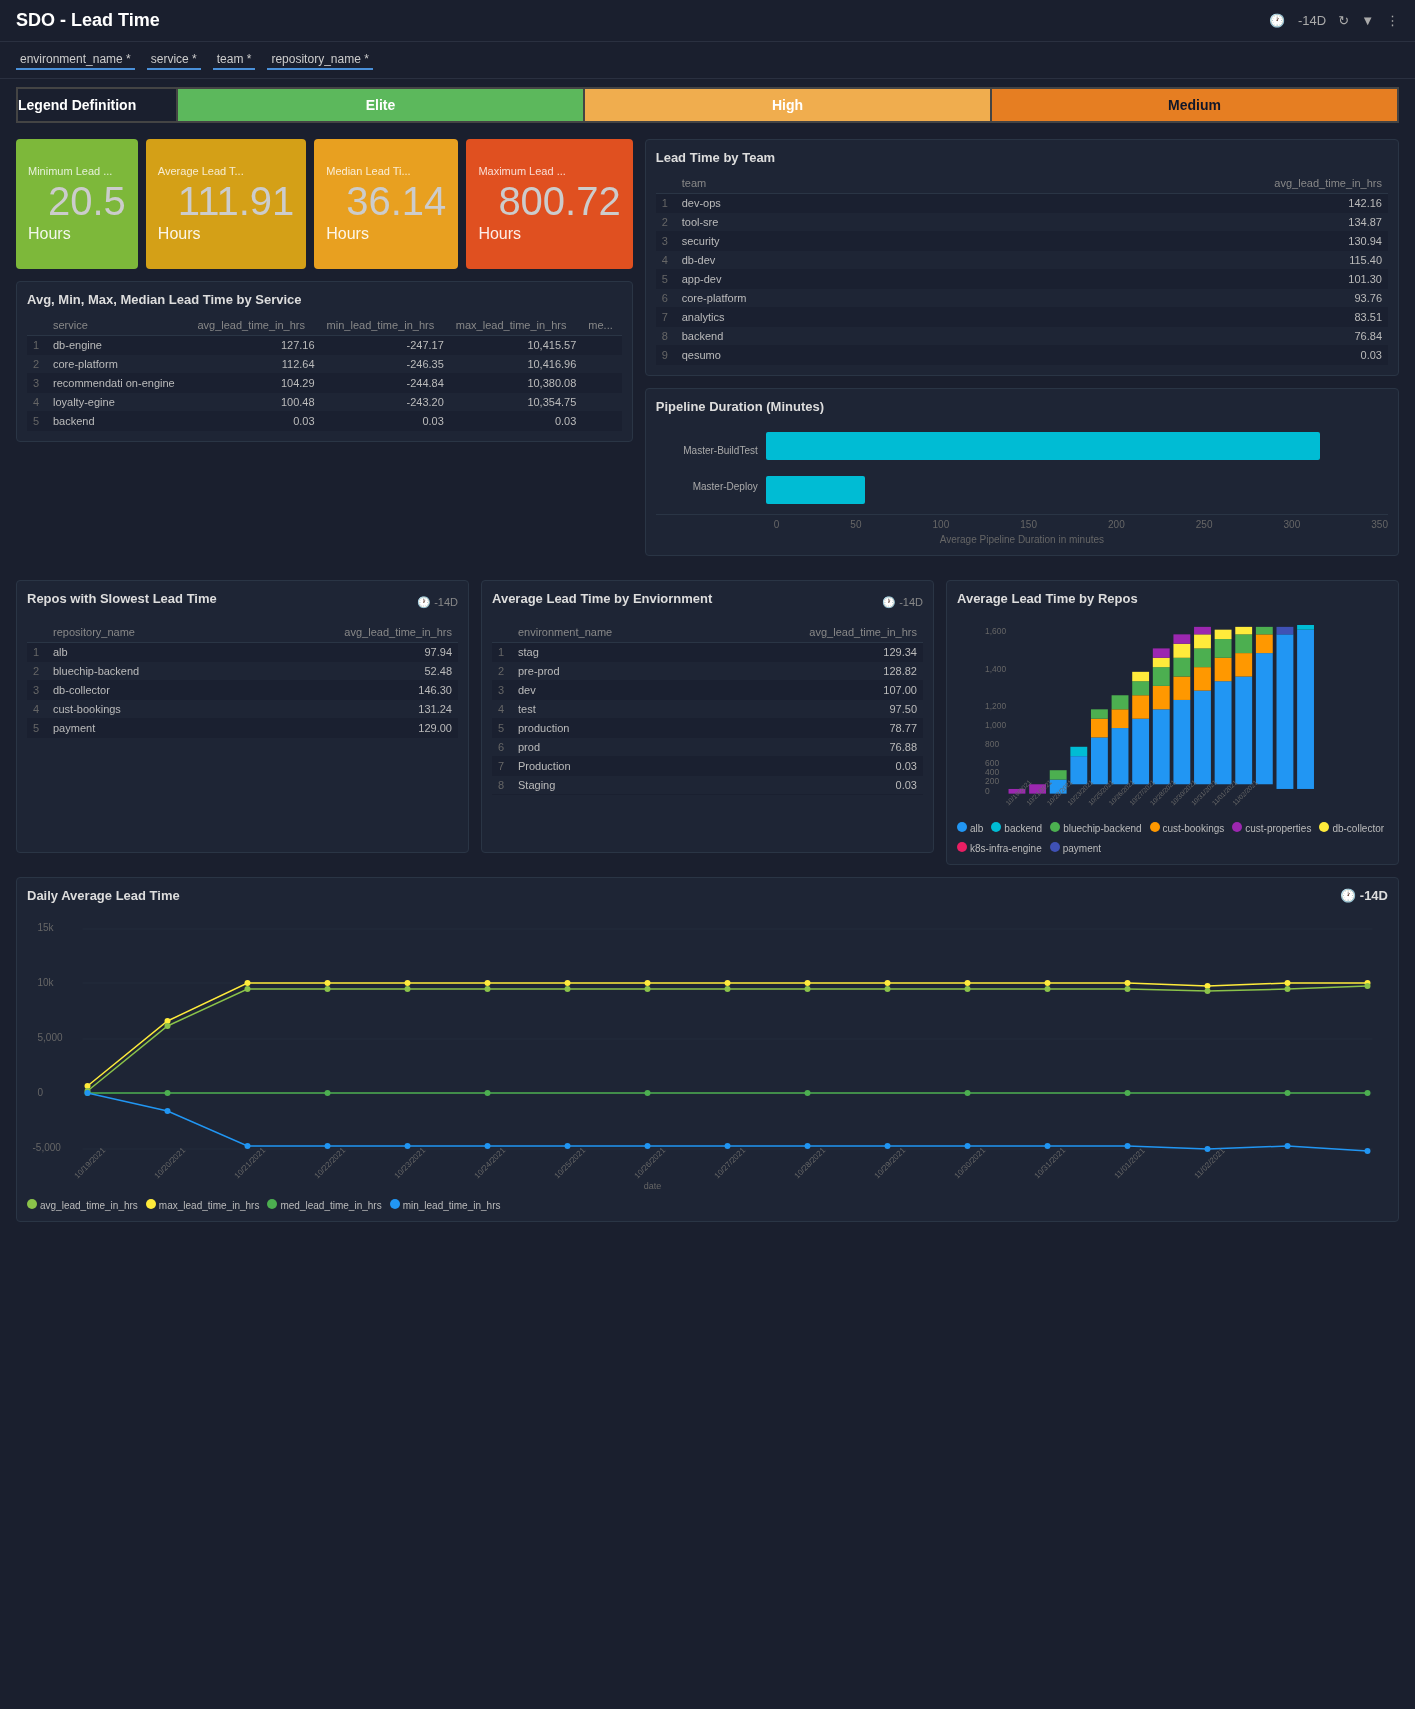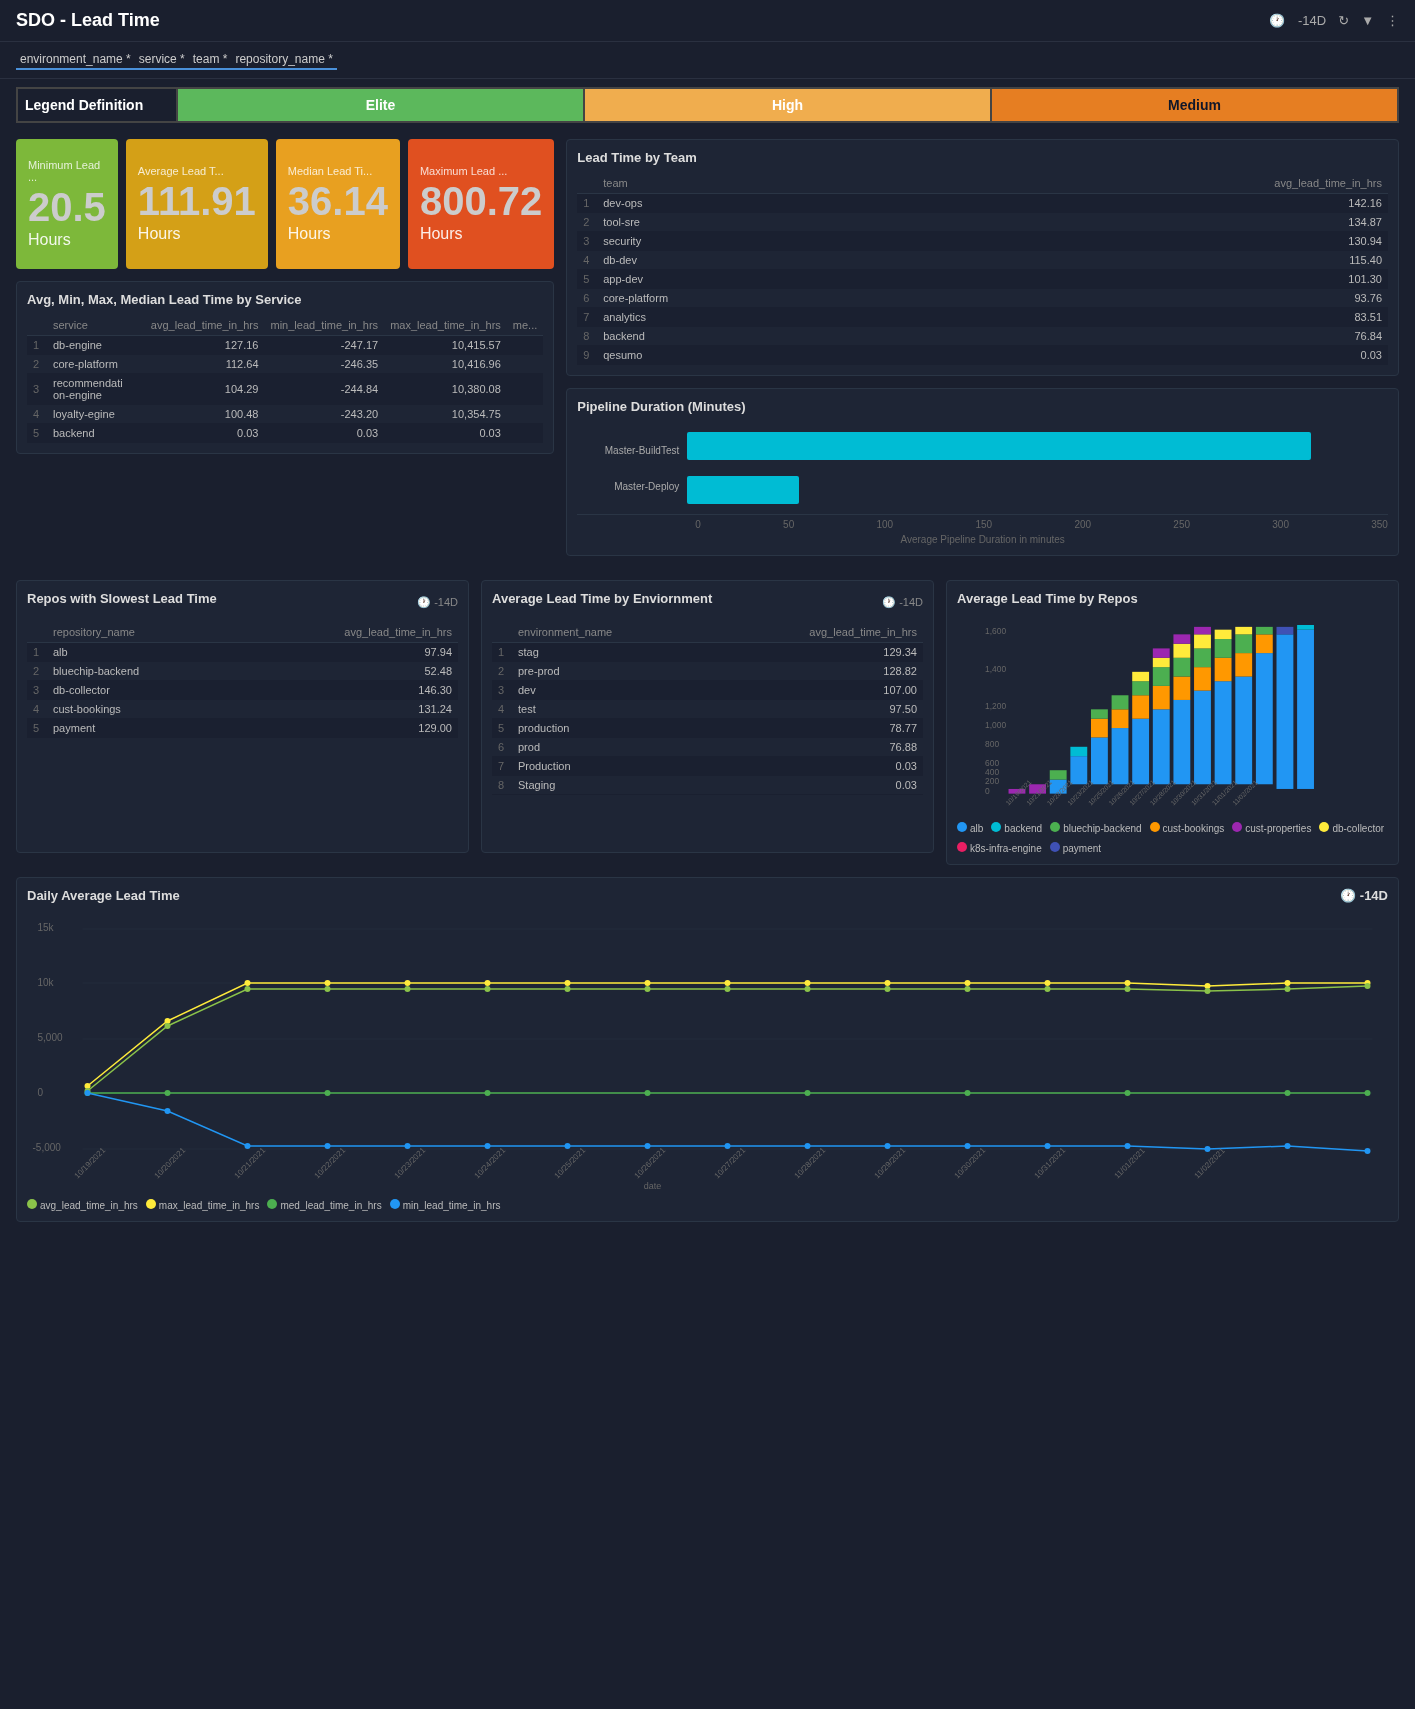--- a/index.html
+++ b/index.html
@@ -5,40 +5,40 @@
     * { box-sizing: border-box; margin: 0; padding: 0; }
     body { background: #1a1f2e; color: #ccc; font-family: Arial, sans-serif; font-size: 12px; width: 1415px; }
     
     
     .header { display: flex; align-items: center; justify-content: space-between; padding: 10px 16px; background: #1a1f2e; border-bottom: 1px solid #2a3040; }
     .header-title { color: #fff; font-size: 18px; font-weight: 600; }
     .header-controls { display: flex; align-items: center; gap: 12px; color: #aaa; font-size: 13px; }
     .header-controls span { cursor: pointer; }
 
     
-    .filter-bar { display: flex; gap: 0; padding: 8px 16px; background: #1a1f2e; border-bottom: 1px solid #2a3040; }
+    .filter-bar { display: flex; gap: 12px; padding: 8px 16px; background: #1a1f2e; border-bottom: 1px solid #2a3040; }
     .filter-item { border-bottom: 2px solid #4a90d9; padding: 2px 4px; color: #ccc; font-size: 12px; cursor: pointer; }
 
     
     .legend-row { display: flex; gap: 0; margin: 8px 16px; border: 1px solid #444; }
-    .legend-cell { flex: 1; padding: 8px 7px; text-align: center; font-weight: bold; font-size: 14px; border: 1px solid #444; }
+    .legend-cell { flex: 1; padding: 8px 0; text-align: center; font-weight: bold; font-size: 14px; border: 1px solid #444; }
     .legend-def { background: #1a1f2e; color: #fff; text-align: left; flex: 0 0 160px; }
     .legend-elite { background: #5cb85c; color: #fff; }
     .legend-high { background: #f0ad4e; color: #fff; }
     .legend-medium { background: #e67e22; color: #0f172a; }
     .legend-low { background: #e74c3c; color: #fff; }
 
     
     .main-content { padding: 8px 16px; }
 
     
     .kpi-row { display: flex; gap: 8px; margin-bottom: 12px; }
     .kpi-card { flex: 1; padding: 12px; display: flex; flex-direction: column; justify-content: center; align-items: flex-start; min-height: 130px; border-radius: 4px; }
     .kpi-card .kpi-label { font-size: 11px; color: rgba(255,255,255,0.8); margin-bottom: 4px; }
-    .kpi-card .kpi-value { font-size: 40px; font-weight: bold; line-height: 1; }
+    .kpi-card .kpi-value { font-size: 40px; font-weight: normal; line-height: 1; margin-left: 20px; }
     .kpi-card .kpi-unit { font-size: 16px; color: rgba(255,255,255,0.9); margin-top: 4px; }
     .kpi-green { background: #7db83a; justify-content: center; }
     .kpi-yellow { background: #d4a017; }
     .kpi-orange { background: #e8a020; }
     .kpi-red { background: #e05020; }
 
     
     .two-col { display: flex; gap: 12px; margin-bottom: 12px; }
     .left-col { flex: 0 0 490px; }
     .right-col { flex: 1; }

